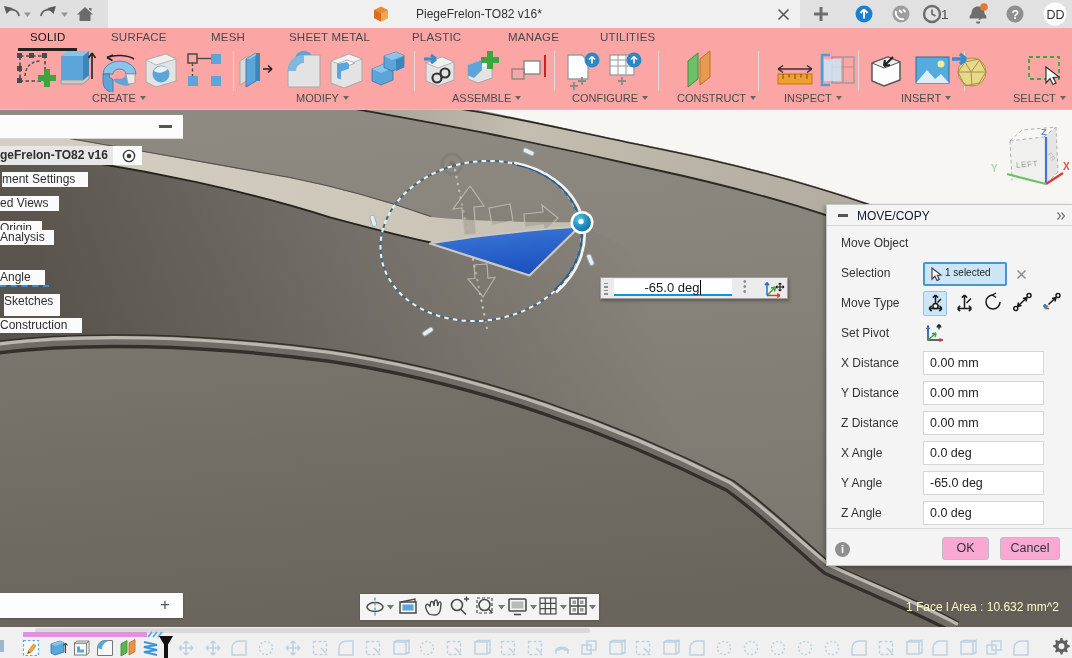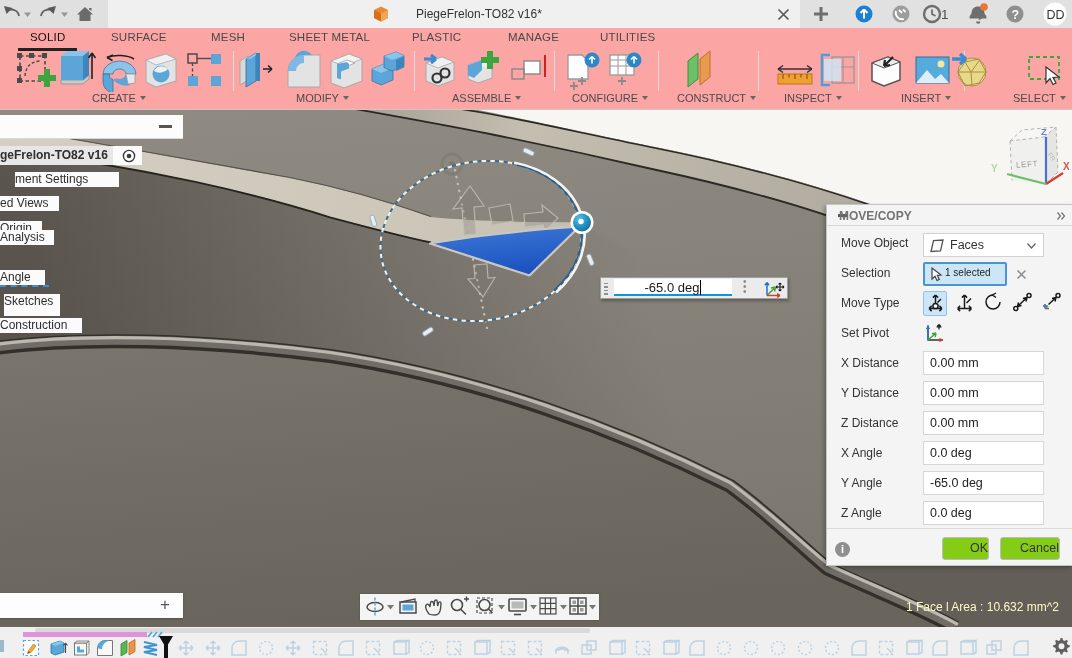--- a/index.html
+++ b/index.html
@@ -19,21 +19,21 @@
   .caret { display:inline-block; width:0; height:0; border-left:3.5px solid transparent; border-right:3.5px solid transparent; border-top:4px solid #666; margin-left:4px; vertical-align:2px; }
   
   #viewport { position:absolute; left:0; top:110px; width:1072px; height:517px; background:#85817a; overflow:hidden; }
   
   .bb { position:absolute; background:#fbfbfb; color:#2e2e2e; font-size:12px; line-height:15px; white-space:nowrap; overflow:hidden; }
   
   #dialog { position:absolute; left:826px; top:204px; width:248px; height:362px; background:#f4f4f4; border:1px solid #c4c4c4; box-shadow:-2px 2px 4px rgba(0,0,0,0.25); font-size:12px; color:#333; }
   
   #timeline { position:absolute; left:0; top:627px; width:1072px; height:31px; background:#f0f0f0; }
   .inp { position:absolute; left:96px; width:121px; height:24px; background:#fff; border:1px solid #d6d6d6; font-size:12.5px; color:#222; padding:4px 0 0 6px; }
-  .btn { position:absolute; top:332px; height:23px; background:#84cc16; border:1px solid #bdbdbd; border-radius:3px; font-size:12.5px; color:#333; text-align:right; line-height:21px; }
+  .btn { position:absolute; top:332px; height:23px; background:#f9a8d4; border:1px solid #bdbdbd; border-radius:3px; font-size:12.5px; color:#333; text-align:center; line-height:21px; }
 </style>
 </head>
 <body>
 <div id="app">
   <div id="titlebar">
     <div id="tb-left">
       <svg width="108" height="28" viewBox="0 0 108 28">
         <path d="M 19 16 A 7.5 7.5 0 0 0 7.5 10.8" fill="none" stroke="#616161" stroke-width="1.8"></path>
         <path d="M 4 6 L 12.5 8 L 6.5 14 Z" fill="#5a5a5a"></path>
         <path d="M 24 12.5 l 7 0 l -3.5 4.5 z" fill="#969696"></path>
@@ -363,21 +363,21 @@
     </svg>
     
     <div class="bb" style="left:0;top:5px;width:183px;height:24px;background:#fcfcfc;border-bottom:1px solid #d8d8d8"></div>
     <div style="position:absolute;left:159px;top:15px;width:13px;height:2.5px;background:#555"></div>
     <div class="bb" style="left:0;top:36px;width:142px;height:19px;background:#e7e7e7;font-weight:bold;line-height:19px">geFrelon-TO82 v16<div style="position:absolute;right:0;top:0;width:29px;height:19px;background:#fbfbfb"></div>
       <svg style="position:absolute;right:6px;top:2.5px" width="14" height="14" viewBox="0 0 14 14">
           <circle cx="7" cy="7" r="5.6" fill="#fff" stroke="#3c3c3c" stroke-width="1.4"></circle>
           <circle cx="7" cy="7" r="2.3" fill="#3c3c3c"></circle>
         </svg>
     </div>
-    <div class="bb" style="left:15px;top:62px;width:104px;height:15px">ment Settings</div>
+    <div class="bb" style="left:2px;top:62px;width:86px;height:15px">ment Settings</div>
     <div class="bb" style="left:0;top:86px;width:59px;height:15px">ed Views</div>
     <div class="bb" style="left:0;top:111px;width:42px;height:22px">Origin</div>
     <div class="bb" style="left:0;top:120px;width:54px;height:15px">Analysis</div>
     <div class="bb" style="left:0;top:160px;width:45px;height:15px">Angle</div>
     <div style="position:absolute;left:0;top:175px;width:49px;border-bottom:2px dashed #3a8fd9"></div>
     <div class="bb" style="left:4px;top:184px;width:56px;height:22px">Sketches</div>
     <div class="bb" style="left:0;top:208px;width:82px;height:15px">Construction</div>
     
     <div style="position:absolute;left:600px;top:167px;width:188px;height:22px;background:#ebebeb;border:1px solid #9f9f9f;box-shadow:1px 2px 3px rgba(0,0,0,0.3)">
       <div style="position:absolute;left:3px;top:3px;width:4px;height:14px;background:repeating-linear-gradient(0deg,#8f8f8f 0,#8f8f8f 1.5px,#ebebeb 1.5px,#ebebeb 3.5px)"></div>
@@ -443,35 +443,26 @@
         </g>
         <path d="M 229 11 l 7 0 l -3.5 4.5 z" fill="#777"></path>
       </svg>
     </div>
     
     <div style="position:absolute;left:906px;top:490px;font-size:12px;color:#fef9c3">1 Face l Area : 10.632 mm^2</div>
   </div>
   <div id="dialog">
     <div style="position:absolute;left:0;top:0;width:100%;height:21px;border-bottom:1px solid #d6d6d6">
       <div style="position:absolute;left:11px;top:9px;width:10px;height:2.5px;background:#555"></div>
-      <span style="position:absolute;left:12px;top:4px;font-weight:bold;color:#737373">MOVE/COPY</span>
+      <span style="position:absolute;left:30px;top:4px;font-weight:normal;color:#0f172a">MOVE/COPY</span>
       <svg style="position:absolute;right:7px;top:7px" width="9" height="8" viewBox="0 0 9 8">
           <path d="M 0.5 0.5 L 3.5 4 L 0.5 7.5 M 4.5 0.5 L 7.5 4 L 4.5 7.5" fill="none" stroke="#707070" stroke-width="1.2"></path>
         </svg>
     </div>
     <div style="position:absolute;left:14px;top:31px">Move Object</div>
-    <div style="position:absolute;left:96px;top:28px;width:121px;height:24px;background:#fff;border:1px solid #d2d2d2">
-      <svg style="position:absolute;left:5px;top:4px" width="16" height="16" viewBox="0 0 16 16">
-          <path d="M 2 13.5 L 4.5 2.5 L 14 2 L 11.5 13 Z" fill="#fff" stroke="#555" stroke-width="1.3"></path>
-        </svg>
-      <span style="position:absolute;left:26px;top:4px;font-size:12.5px">Faces</span>
-      <svg style="position:absolute;right:7px;top:9px" width="9" height="6" viewBox="0 0 9 6">
-          <path d="M 0.5 0.5 L 4.5 5 L 8.5 0.5" fill="none" stroke="#666" stroke-width="1.3"></path>
-        </svg>
-    </div>
     <div style="position:absolute;left:14px;top:61px">Selection</div>
     <div style="position:absolute;left:96px;top:57px;width:84px;height:24px;background:#cde6f7;border:2px solid #4995d2;border-radius:2px">
       <svg style="position:absolute;left:4px;top:3px" width="14" height="15" viewBox="0 0 14 15">
           <path d="M 3 1 L 3 12 L 6 9.2 L 8 13.5 L 10.3 12.4 L 8.3 8.3 L 12 8 Z" fill="#fff" stroke="#444" stroke-width="1.2"></path>
         </svg>
       <span style="position:absolute;left:20px;top:3px;font-size:10px;color:#222">1 selected</span>
     </div>
     <svg style="position:absolute;left:189px;top:64px" width="11" height="11" viewBox="0 0 11 11">
         <path d="M 1.5 1.5 L 9.5 9.5 M 9.5 1.5 L 1.5 9.5" stroke="#8a8a8a" stroke-width="1.5"></path>
       </svg>

